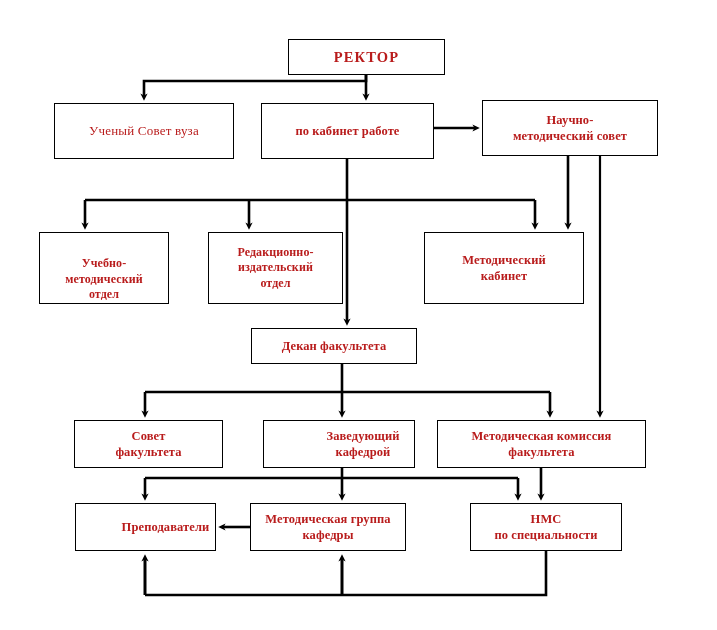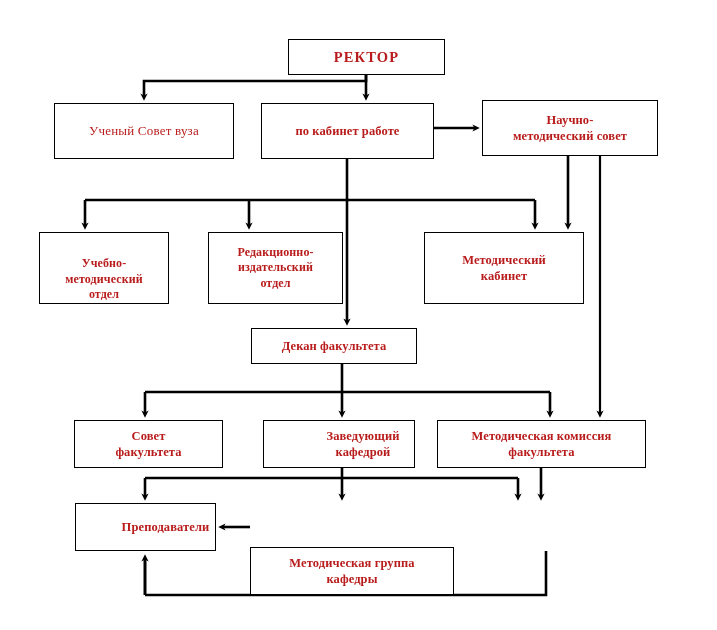--- a/index.html
+++ b/index.html
@@ -150,21 +150,27 @@
     <span>
       <span class="tx">Методическая комиссия</span>
       <span class="tx">факультета</span>
     </span>
   </div>
 
   <div class="node" style="left:75px;top:503px;width:141px;height:48px;padding-left:40px;">
     <span class="tx">Преподаватели</span>
   </div>
 
-  <div class="node" style="left:250px;top:503px;width:204px;height:48px;margin-top:44px;">
+  <div class="node" style="left:250px;top:503px;width:156px;height:48px;">
     <span>
       <span class="tx">Методическая группа</span>
       <span class="tx">кафедры</span>
     </span>
   </div>
 
+  <div class="node" style="left:470px;top:503px;width:152px;height:48px;">
+    <span>
+      <span class="tx">НМС</span>
+      <span class="tx">по специальности</span>
+    </span>
+  </div>
 
 </div>
 
 </body></html>

